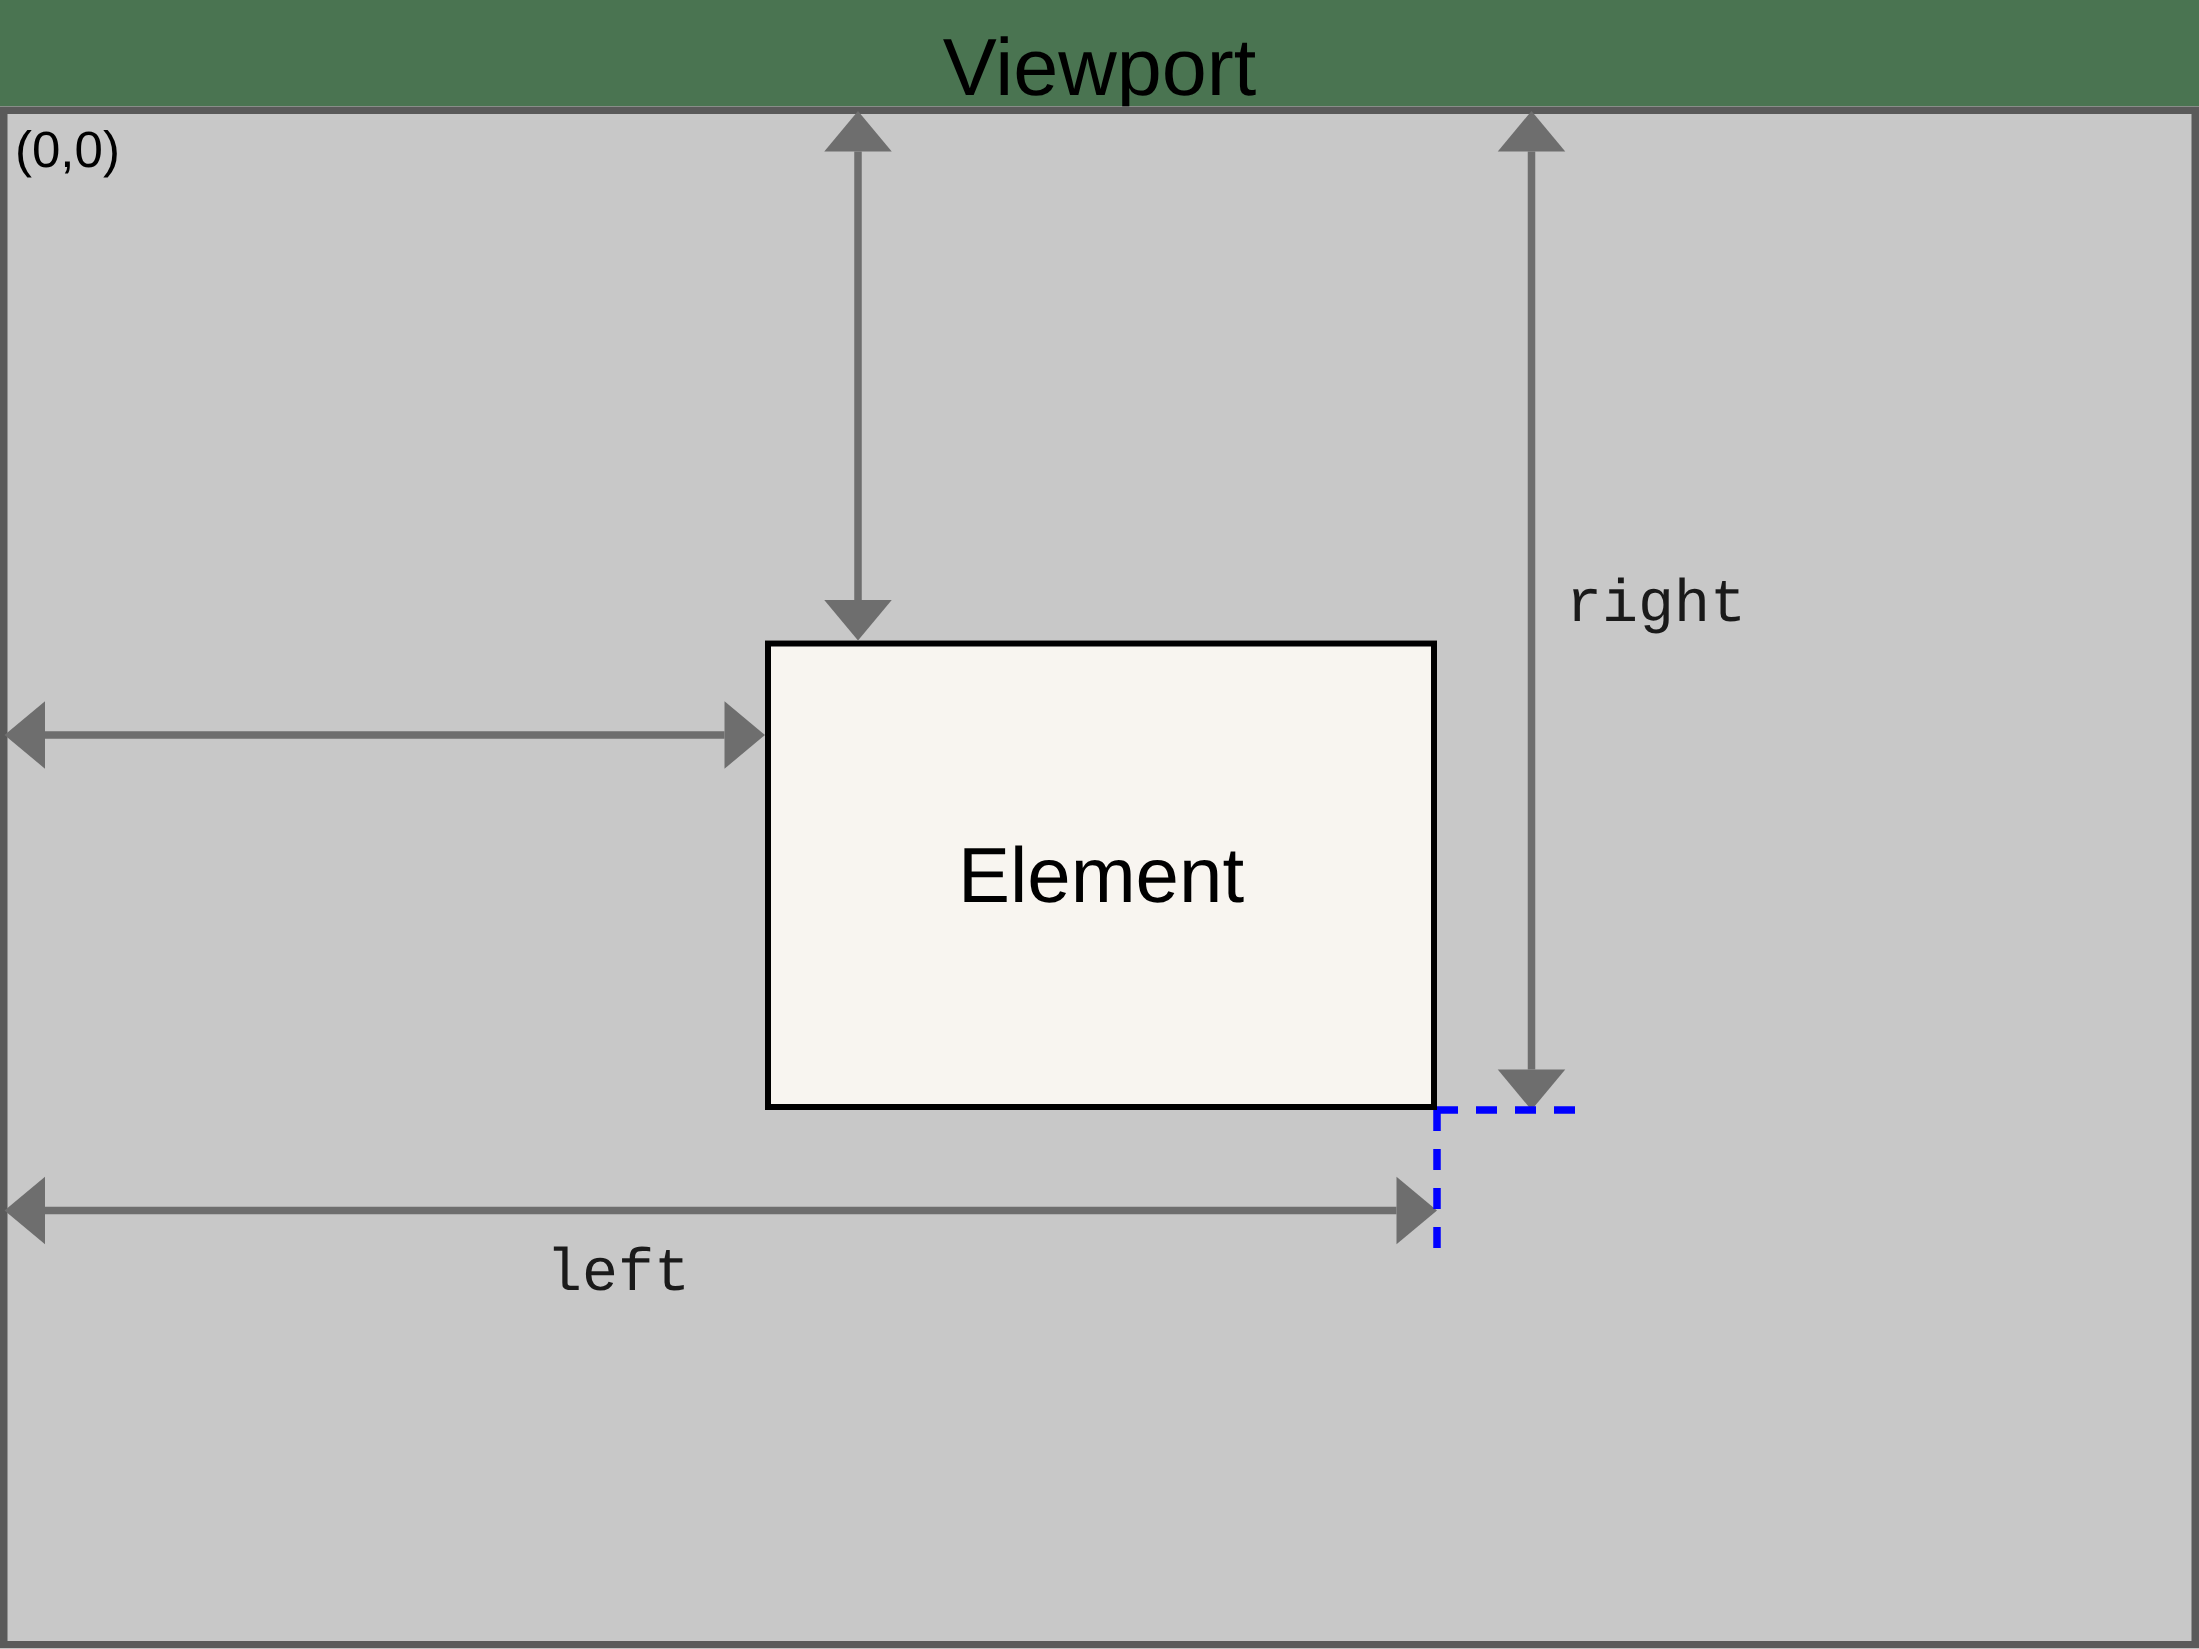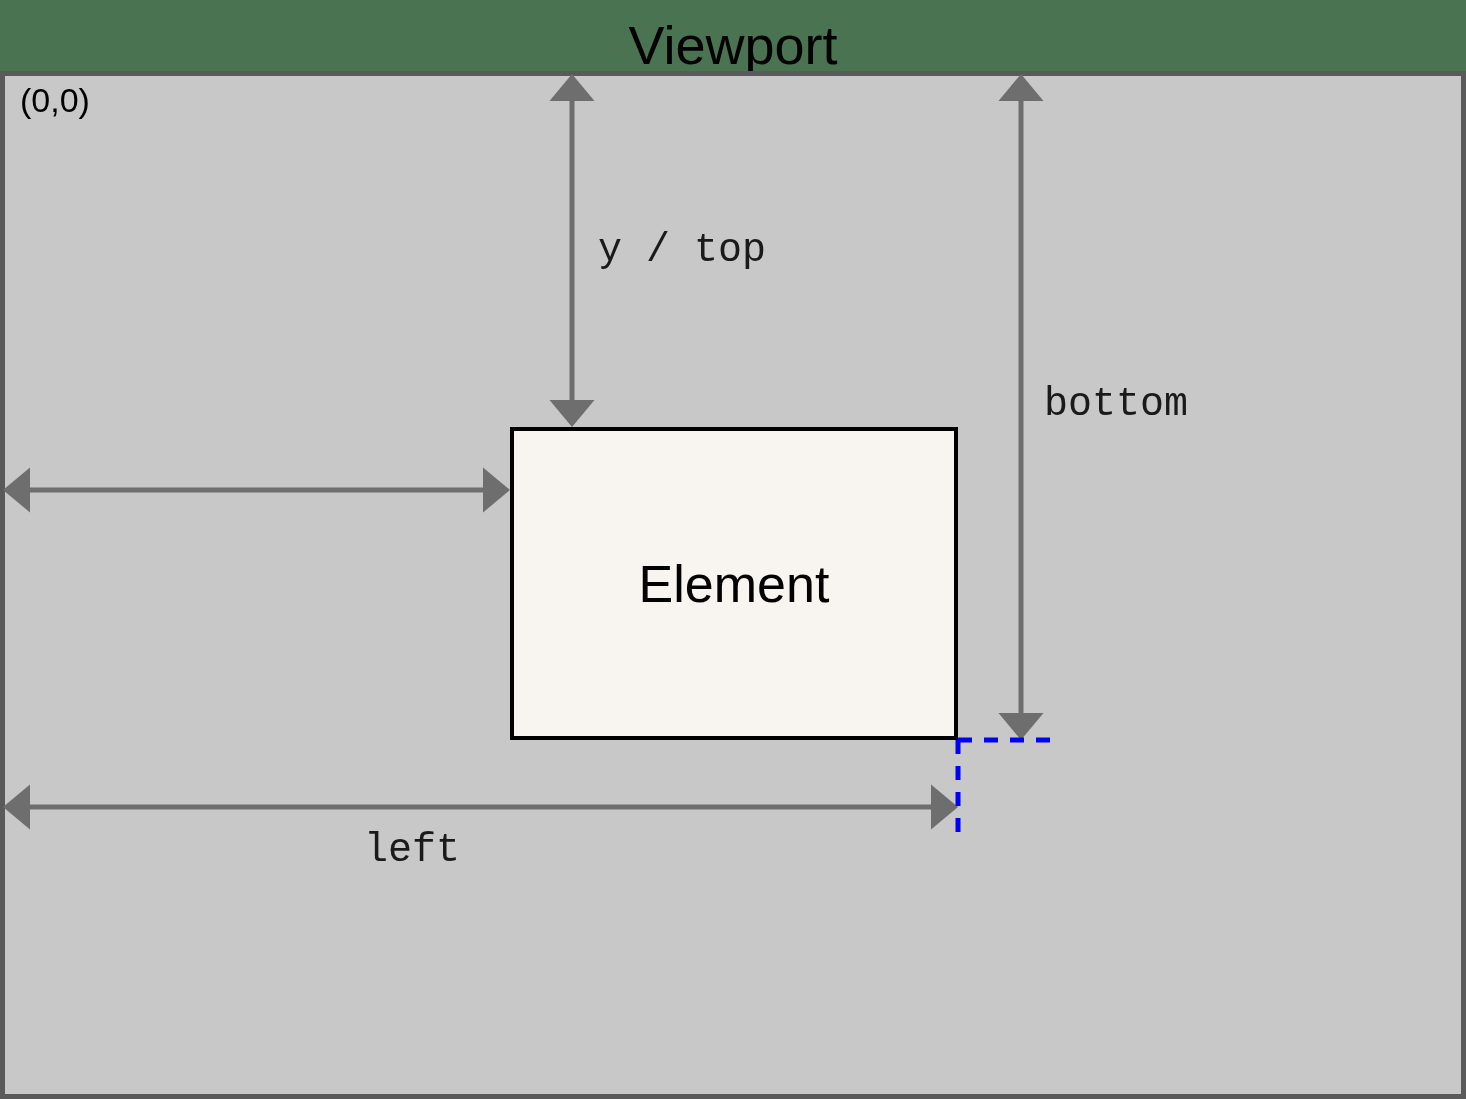--- a/index.html
+++ b/index.html
@@ -56,21 +56,20 @@
   }
 
   .origin-label {
     position: absolute;
     left: 10px;
     top: 81px;
     font-family: "Liberation Sans", sans-serif;
     font-size: 34px;
     color: #000000;
     white-space: nowrap;
-    margin-left: 10px;
   }
 
   
   .element-box {
     position: absolute;
     left: 510px;
     top: 427px;
     width: 448px;
     height: 313px;
     background: #f8f5f0;
@@ -156,20 +155,19 @@
     <g>
       <line x1="30" y1="807" x2="931" y2="807" stroke="#6e6e6e" stroke-width="5"></line>
       <polygon points="3,807 30,784.5 30,829.5" fill="#6e6e6e"></polygon>
       <polygon points="958,807 931,784.5 931,829.5" fill="#6e6e6e"></polygon>
     </g>
 
     <line x1="958" y1="740" x2="1058" y2="740" stroke="#0000ff" stroke-width="5" stroke-dasharray="14 12"></line>
     <line x1="958" y1="740" x2="958" y2="841" stroke="#0000ff" stroke-width="5" stroke-dasharray="14 12"></line>
   </svg>
 
-  <div class="measure-label label-y-top">y / top</div>
 
 
-  <div class="measure-label label-bottom">bottom</div>
+  <div class="measure-label label-bottom">right</div>
 
   <div class="measure-label label-right">left</div>
 
 </div>
 
 </body></html>

